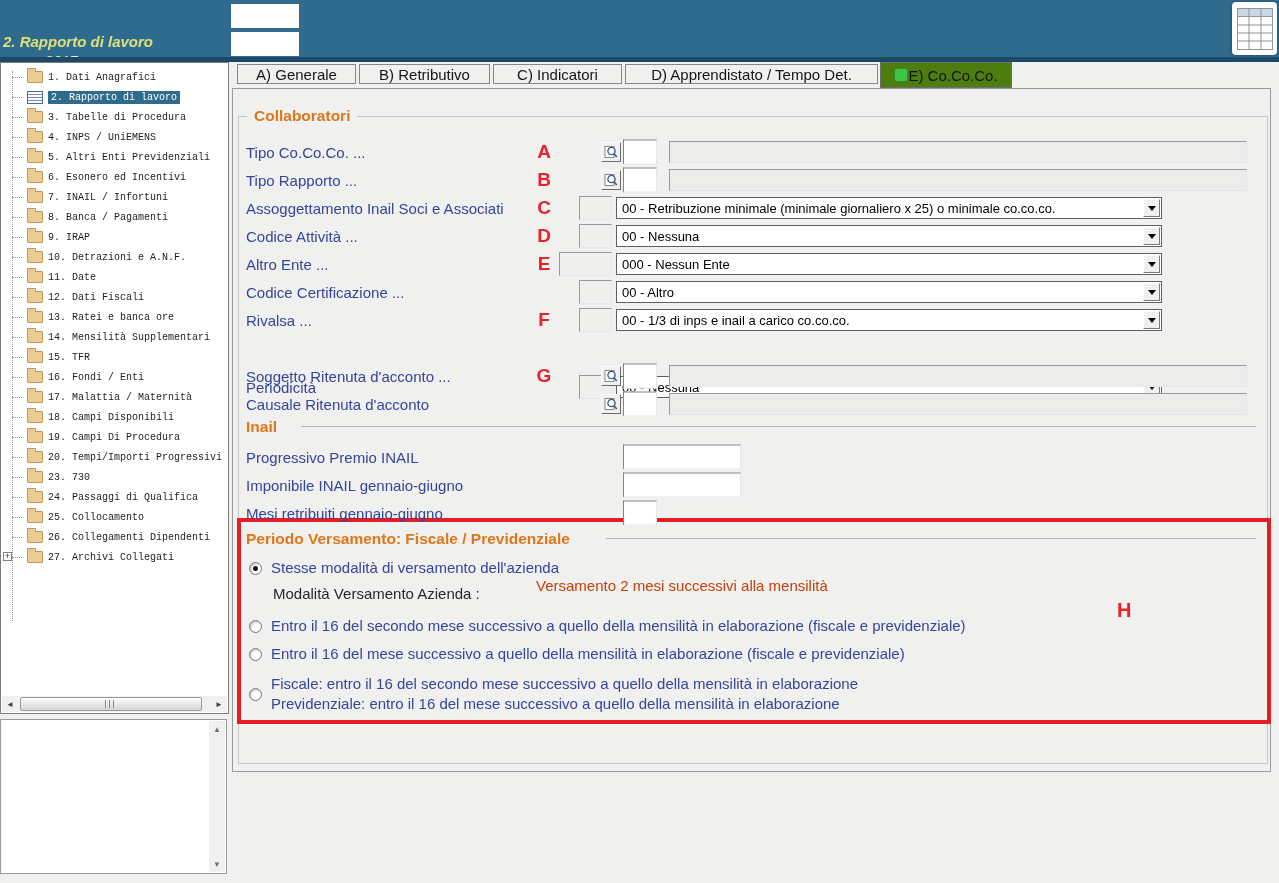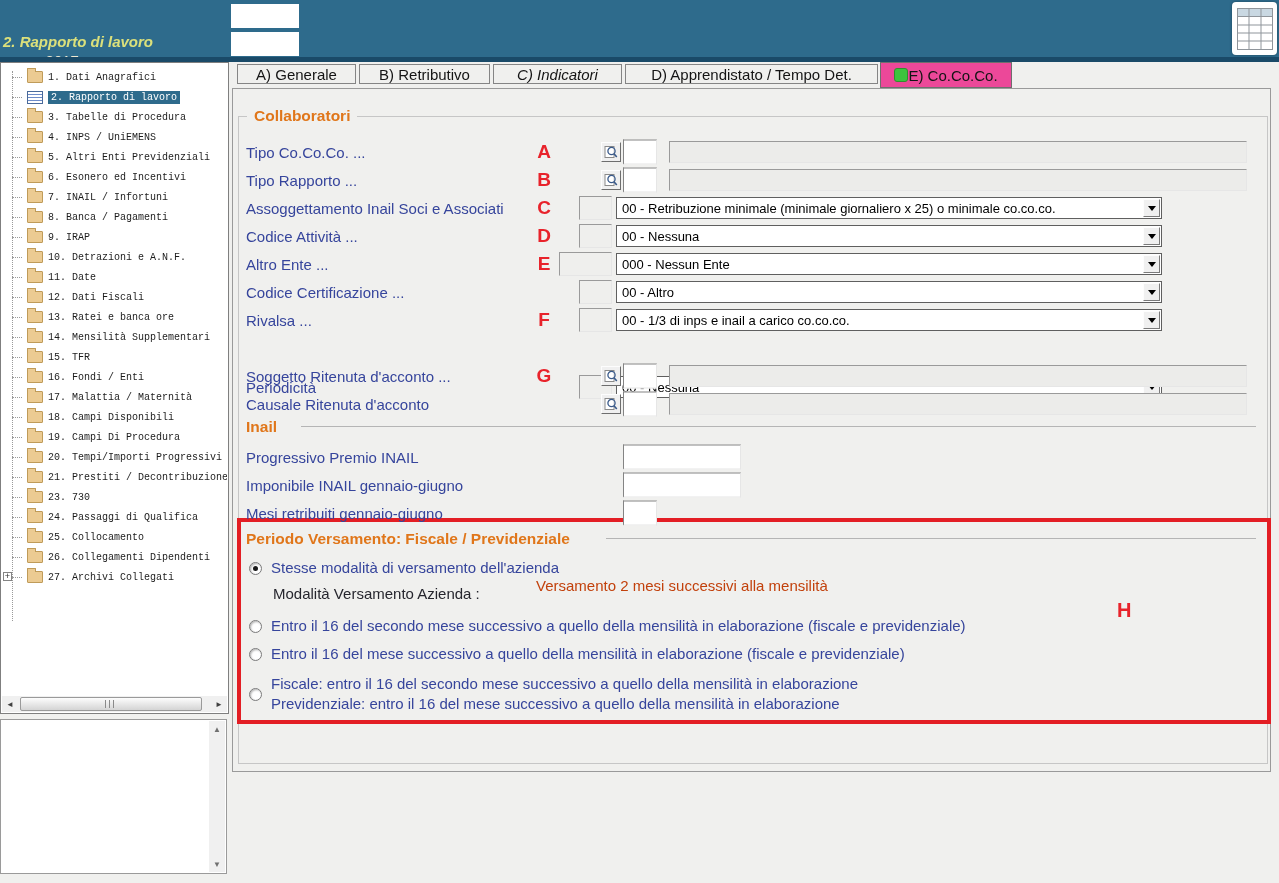--- a/index.html
+++ b/index.html
@@ -45,23 +45,23 @@
   .memo-panel { position:absolute; left:0; top:719px; width:227px; height:155px; background:#fff; border:1px solid #9a9a9a; }
   .memo-vscroll { position:absolute; right:1px; top:1px; bottom:1px; width:16px; background:#f0f0f0; }
   .vs-arrow { position:absolute; left:0; width:16px; height:16px; display:flex; align-items:center; justify-content:center;
               font-size:8px; color:#707070; }
   .vs-arrow.up { top:0; } .vs-arrow.down { bottom:0; }
   
   .tab { position:absolute; top:64px; height:20px; background:#f0f0ee; border:1px solid #858585;
          display:flex; align-items:center; justify-content:center; font-size:15px; color:#141414; cursor:default; }
   .tab-a { left:237px; width:119px; }
   .tab-b { left:359px; width:131px; }
-  .tab-c { left:493px; width:129px;font-style:italic; }
+  .tab-c { left:493px; width:129px; }
   .tab-d { left:625px; width:253px; }
-  .tab-e { left:880px; width:132px; top:62px; height:26px; background:#ec4899; border-color:#6e6e6e; z-index:3; }
+  .tab-e { left:880px; width:132px; top:62px; height:26px; background:#4d7c0f; border-color:#6e6e6e; z-index:3; }
   .tab-green { width:14px; height:14px; background:#3ec43e; border:1px solid #2f8f2f; border-radius:3px; }
   
   .main-panel { position:absolute; left:232px; top:88px; width:1039px; height:684px; background:#f0f0ee; border:1px solid #9a9a9a; }
   .groupbox { position:absolute; left:5px; top:27px; width:1030px; height:648px; border:1px solid #c6c6c6; }
   .groupbox-legend { position:absolute; left:14px; top:18px; background:#f0f0ee; padding:0 7px; color:#e0761a;
                      font-weight:bold; font-size:15.5px; z-index:2; }
   .form-area { position:absolute; left:0; top:0; right:0; bottom:0; }
   .frow { position:absolute; left:0; width:100%; height:28px; }
   .flabel { position:absolute; left:13px; top:50%; transform:translateY(-50%); font-size:15px; color:#36459c; white-space:nowrap; }
   .fletter { position:absolute; left:296px; width:30px; text-align:center; top:50%; transform:translateY(-50%);
@@ -197,24 +197,20 @@
       <div class="tree-row">
         <span class="folder-icon"></span>
         <span class="tree-label">19. Campi Di Procedura</span>
       </div>
       <div class="tree-row">
         <span class="folder-icon"></span>
         <span class="tree-label">20. Tempi/Importi Progressivi</span>
       </div>
       <div class="tree-row">
         <span class="folder-icon"></span>
-        <span class="tree-label">21. Prestiti / Decontribuzione</span>
-      </div>
-      <div class="tree-row">
-        <span class="folder-icon"></span>
         <span class="tree-label">23. 730</span>
       </div>
       <div class="tree-row">
         <span class="folder-icon"></span>
         <span class="tree-label">24. Passaggi di Qualifica</span>
       </div>
       <div class="tree-row">
         <span class="folder-icon"></span>
         <span class="tree-label">25. Collocamento</span>
       </div>

